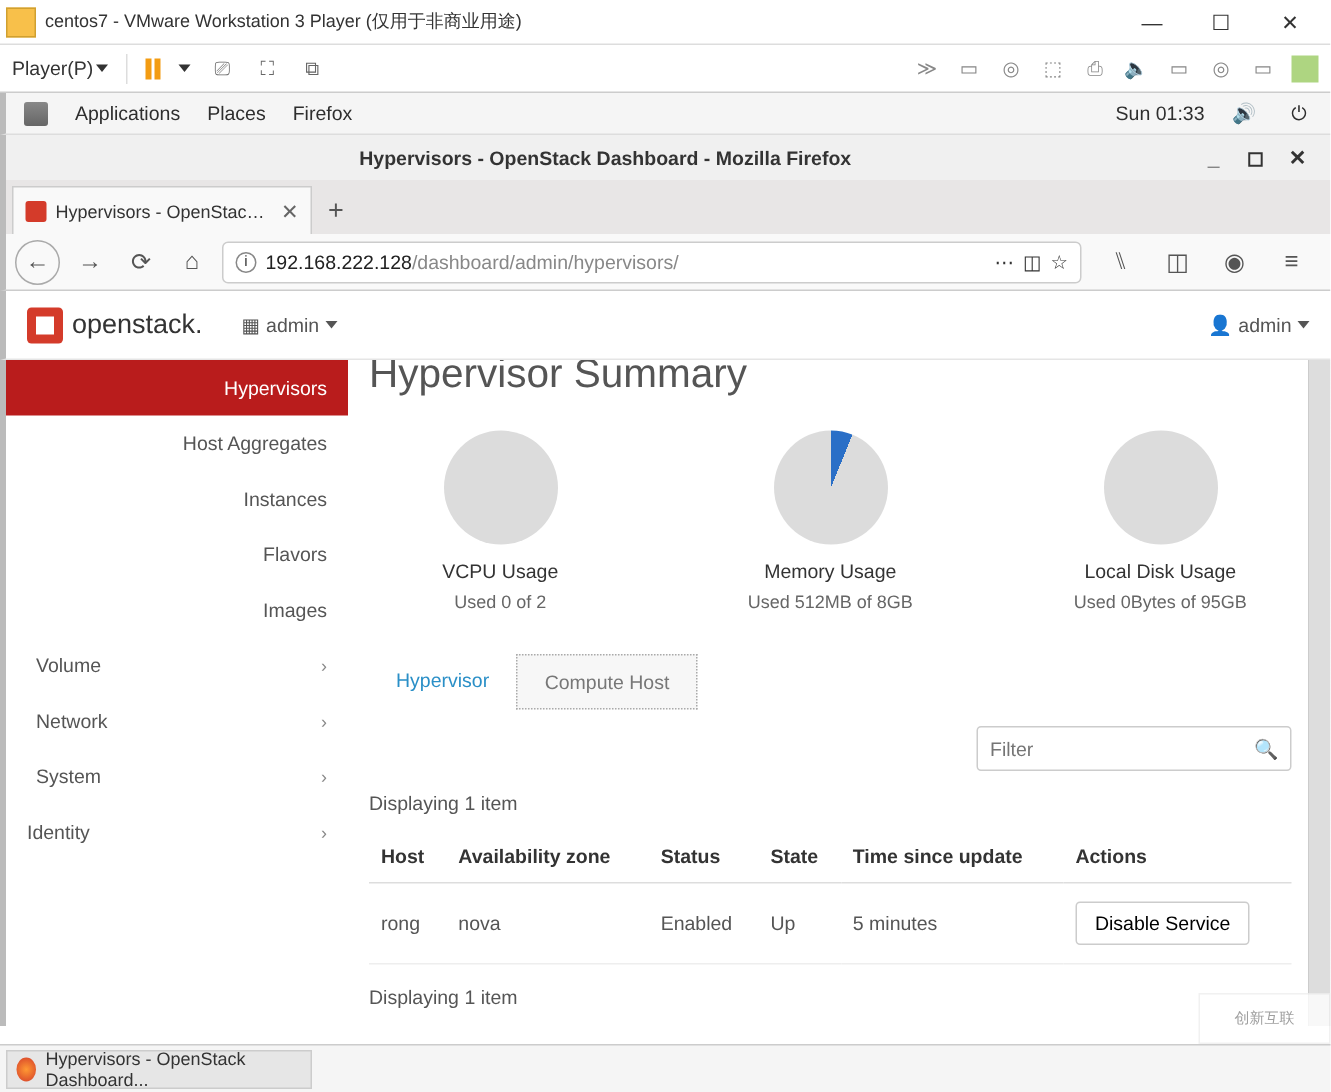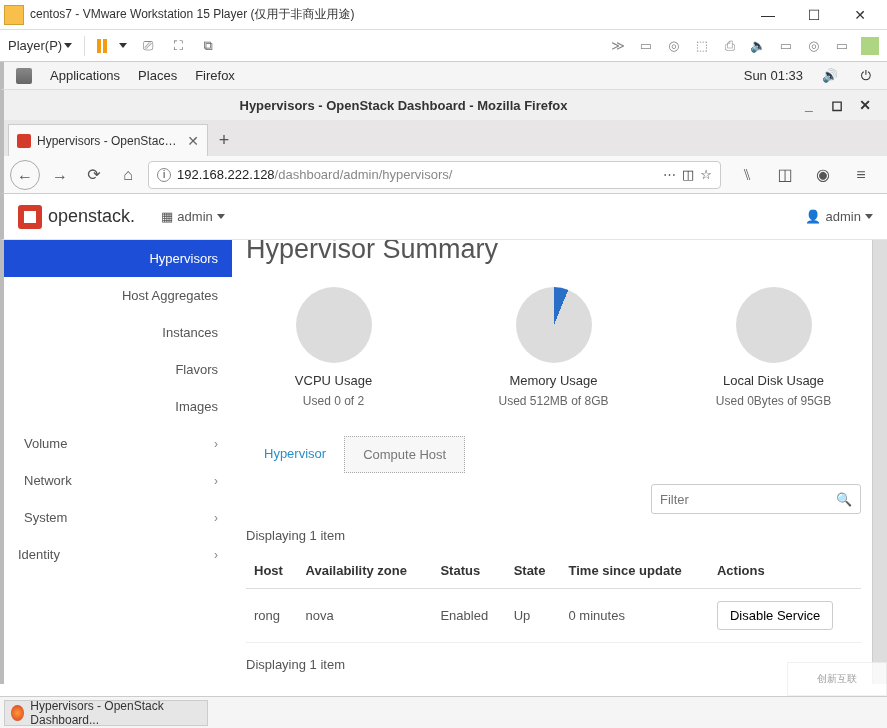--- a/index.html
+++ b/index.html
@@ -58,21 +58,21 @@
 .os-logo .mark { width: 24px; height: 24px; background: #d43b2a; border-radius: 3px; position: relative; }
 .os-logo .mark::before { content:""; position:absolute; inset:6px; background:#fff; }
 .os-proj { margin-left: 26px; font-size: 13px; color: #555; display:flex; align-items:center; gap:4px; }
 .os-user { margin-left: auto; font-size: 13px; color: #555; display:flex; align-items:center; gap:4px; }
 
 
 .content-wrap { display: flex; height: 444px; border-left: 4px solid #bbb; position:relative; }
 .content-wrap::after { content:""; position:absolute; right:0; top:0; bottom:0; width:14px; background:linear-gradient(#ddd,#ddd); border-left:1px solid #ccc; }
 .sidebar { width: 228px; background: #fff; }
 .sidebar .item { height: 37px; display: flex; align-items: center; justify-content: flex-end; padding: 0 14px; color: #555; font-size: 13px; }
-.sidebar .item.active { background: #1d4ed8; color: #fff; }
+.sidebar .item.active { background: #b91c1c; color: #fff; }
 .sidebar .item.expandable { justify-content: space-between; padding-left: 20px; }
 .sidebar .item .chev { font-size: 12px; color: #888; }
 .sidebar .item.section { justify-content: space-between; padding-left: 14px; }
 
 .main { flex: 1; padding: 0 26px 0 14px; overflow: hidden; }
 .summary-title { font-size: 27px; color: #555; margin-top: -6px; }
 
 .usage-row { display: flex; gap: 60px; margin-top: 22px; justify-content: center; }
 .usage-block { text-align: center; width: 160px; }
 .pie { width: 76px; height: 76px; border-radius: 50%; background: #dcdcdc; margin: 0 auto; position: relative; }
@@ -91,29 +91,29 @@
 
 .display-count { margin-top: 14px; font-size: 13px; color: #555; }
 
 .tbl { width: 100%; margin-top: 10px; border-collapse: collapse; font-size: 13px; }
 .tbl th { text-align: left; padding: 10px 8px; font-weight: bold; border-bottom: 1px solid #ddd; }
 .tbl td { padding: 12px 8px; border-bottom: 1px solid #eee; color: #555; }
 .disable-btn { padding: 6px 12px; border: 1px solid #ccc; background: #fff; border-radius: 3px; font-size: 13px; }
 .gnome-taskbar { position: absolute; bottom: 0; left: 0; right: 0; height: 32px; background: #f5f5f5; border-top: 1px solid #ccc; display: flex; align-items: center; padding: 0 4px; }
 .gnome-taskbar .task { height: 26px; width: 204px; background: #e6e6e6; border: 1px solid #ccc; display: flex; align-items: center; padding: 0 6px; gap: 6px; font-size: 12px; }
 .gnome-taskbar .task .ff-icon { width: 16px; height: 16px; background: radial-gradient(circle,#ff9933,#d43b2a); border-radius: 50%; }
-.watermark { position:absolute; right:0; bottom:32px; width:100px; height:34px; background:#fff; opacity:.8; border:1px solid #eee; display:flex; align-items:center; justify-content:center; font-size:10px; color:#888; }
+.watermark { position:absolute; right:0; bottom:32px; width:88px; height:34px; background:#fff; opacity:.8; border:1px solid #eee; display:flex; align-items:center; justify-content:center; font-size:10px; color:#888; }
 .caret { display:inline-block; width:0; height:0; border-left:4px solid transparent; border-right:4px solid transparent; border-top:5px solid currentColor; vertical-align:middle; }
 </style>
 </head>
 <body>
 
 <div class="vmware-titlebar">
   <div class="icon-box"></div>
-  <div class="title">centos7 - VMware Workstation 15 Player (仅用于非商业用途)</div>
+  <div class="title">centos7 - VMware Workstation 3 Player (仅用于非商业用途)</div>
   <div class="winbtn">—</div>
   <div class="winbtn">☐</div>
   <div class="winbtn">✕</div>
 </div>
 
 <div class="vmware-toolbar">
   <div class="player-btn">
       <span>Player(P)</span> 
       <span class="caret"></span>
     </div>
@@ -278,21 +278,21 @@
           <th>Time since update</th>
           <th>Actions</th>
         </tr>
       </thead>
       <tbody>
         <tr>
           <td>rong</td>
           <td>nova</td>
           <td>Enabled</td>
           <td>Up</td>
-          <td>0 minutes</td>
+          <td>5 minutes</td>
           <td><button class="disable-btn">Disable Service</button></td>
         </tr>
       </tbody>
     </table>
 
     <div class="display-count">Displaying 1 item</div>
   </div>
 </div>
 
 <div class="watermark">创新互联</div>

